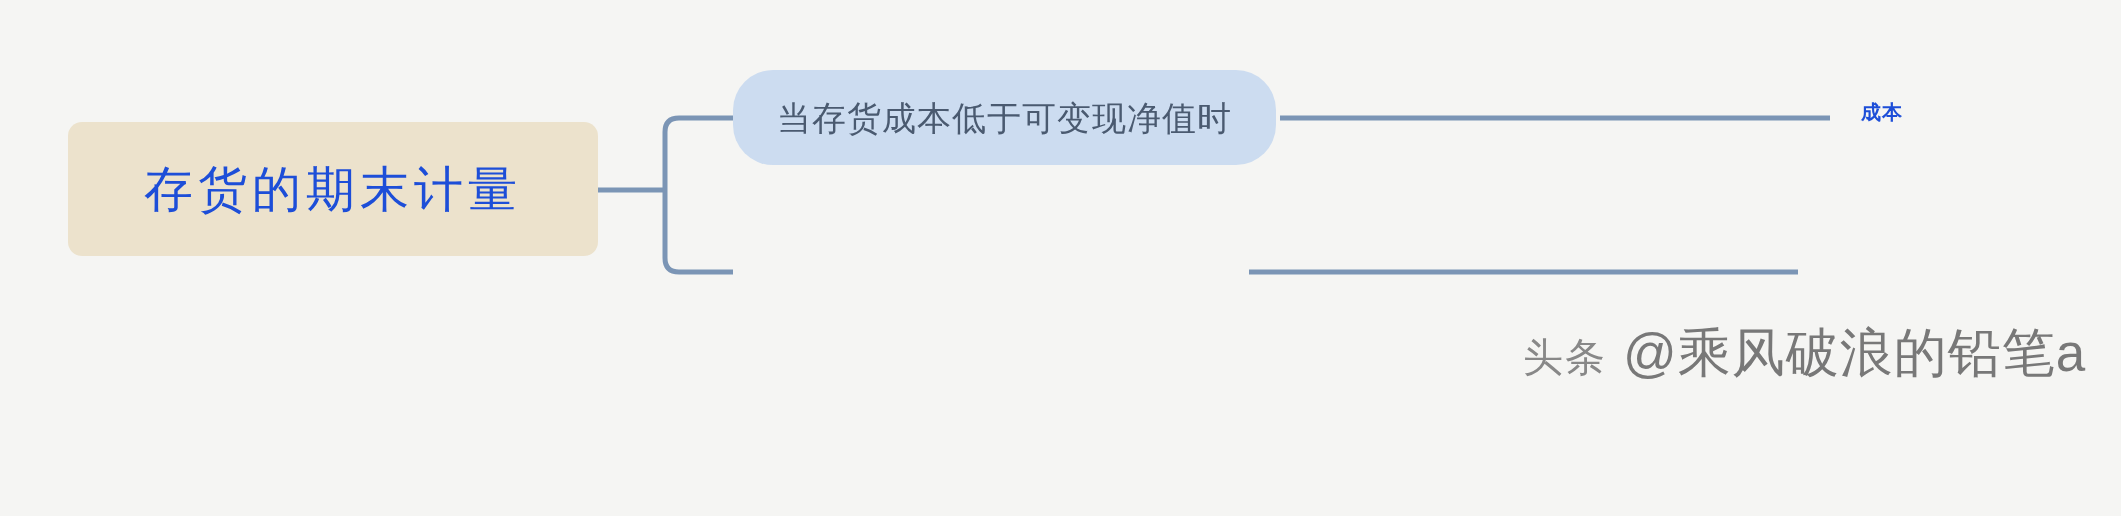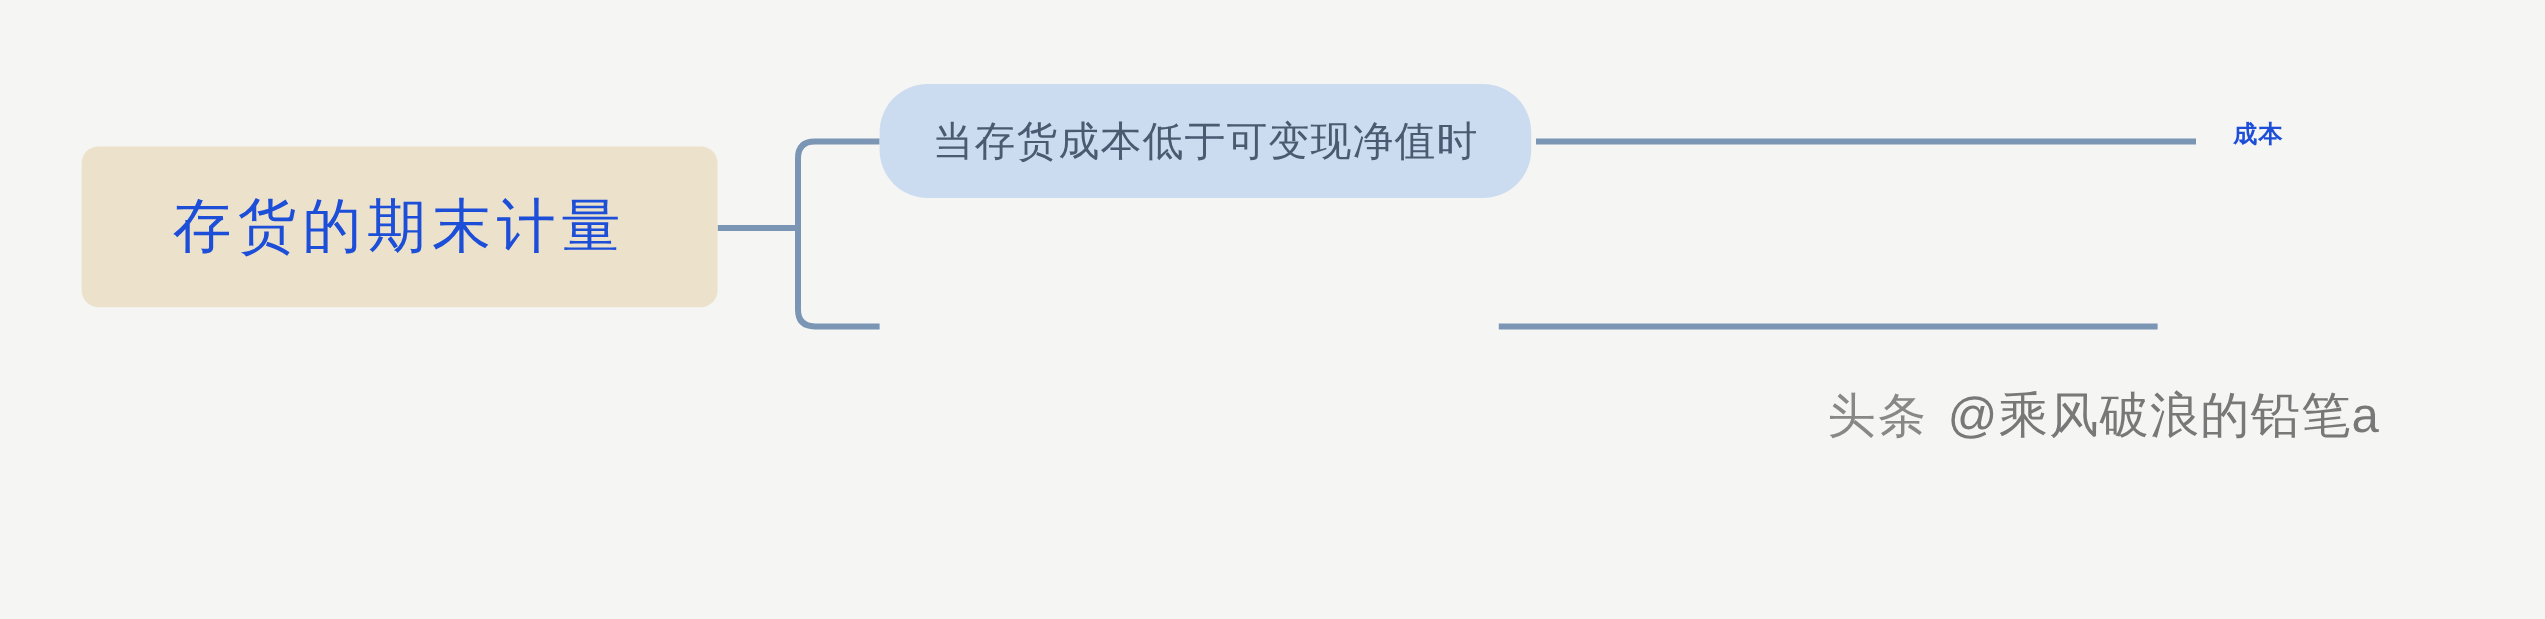--- a/index.html
+++ b/index.html
@@ -119,21 +119,21 @@
     margin-left: 11px;
   }
   .watermark-mark {
     font-size: 40px;
     color: #7f7f7f;
     letter-spacing: 2px;
     line-height: 1;
     opacity: 0.92;
   }
   .watermark-handle {
-    font-size: 41px;
+    font-size: 53px;
     color: #6e6e6e;
     letter-spacing: 1px;
     line-height: 1;
     opacity: 0.92;
   }
 </style>
 </head>
 <body>
 
 <div id="canvas">

